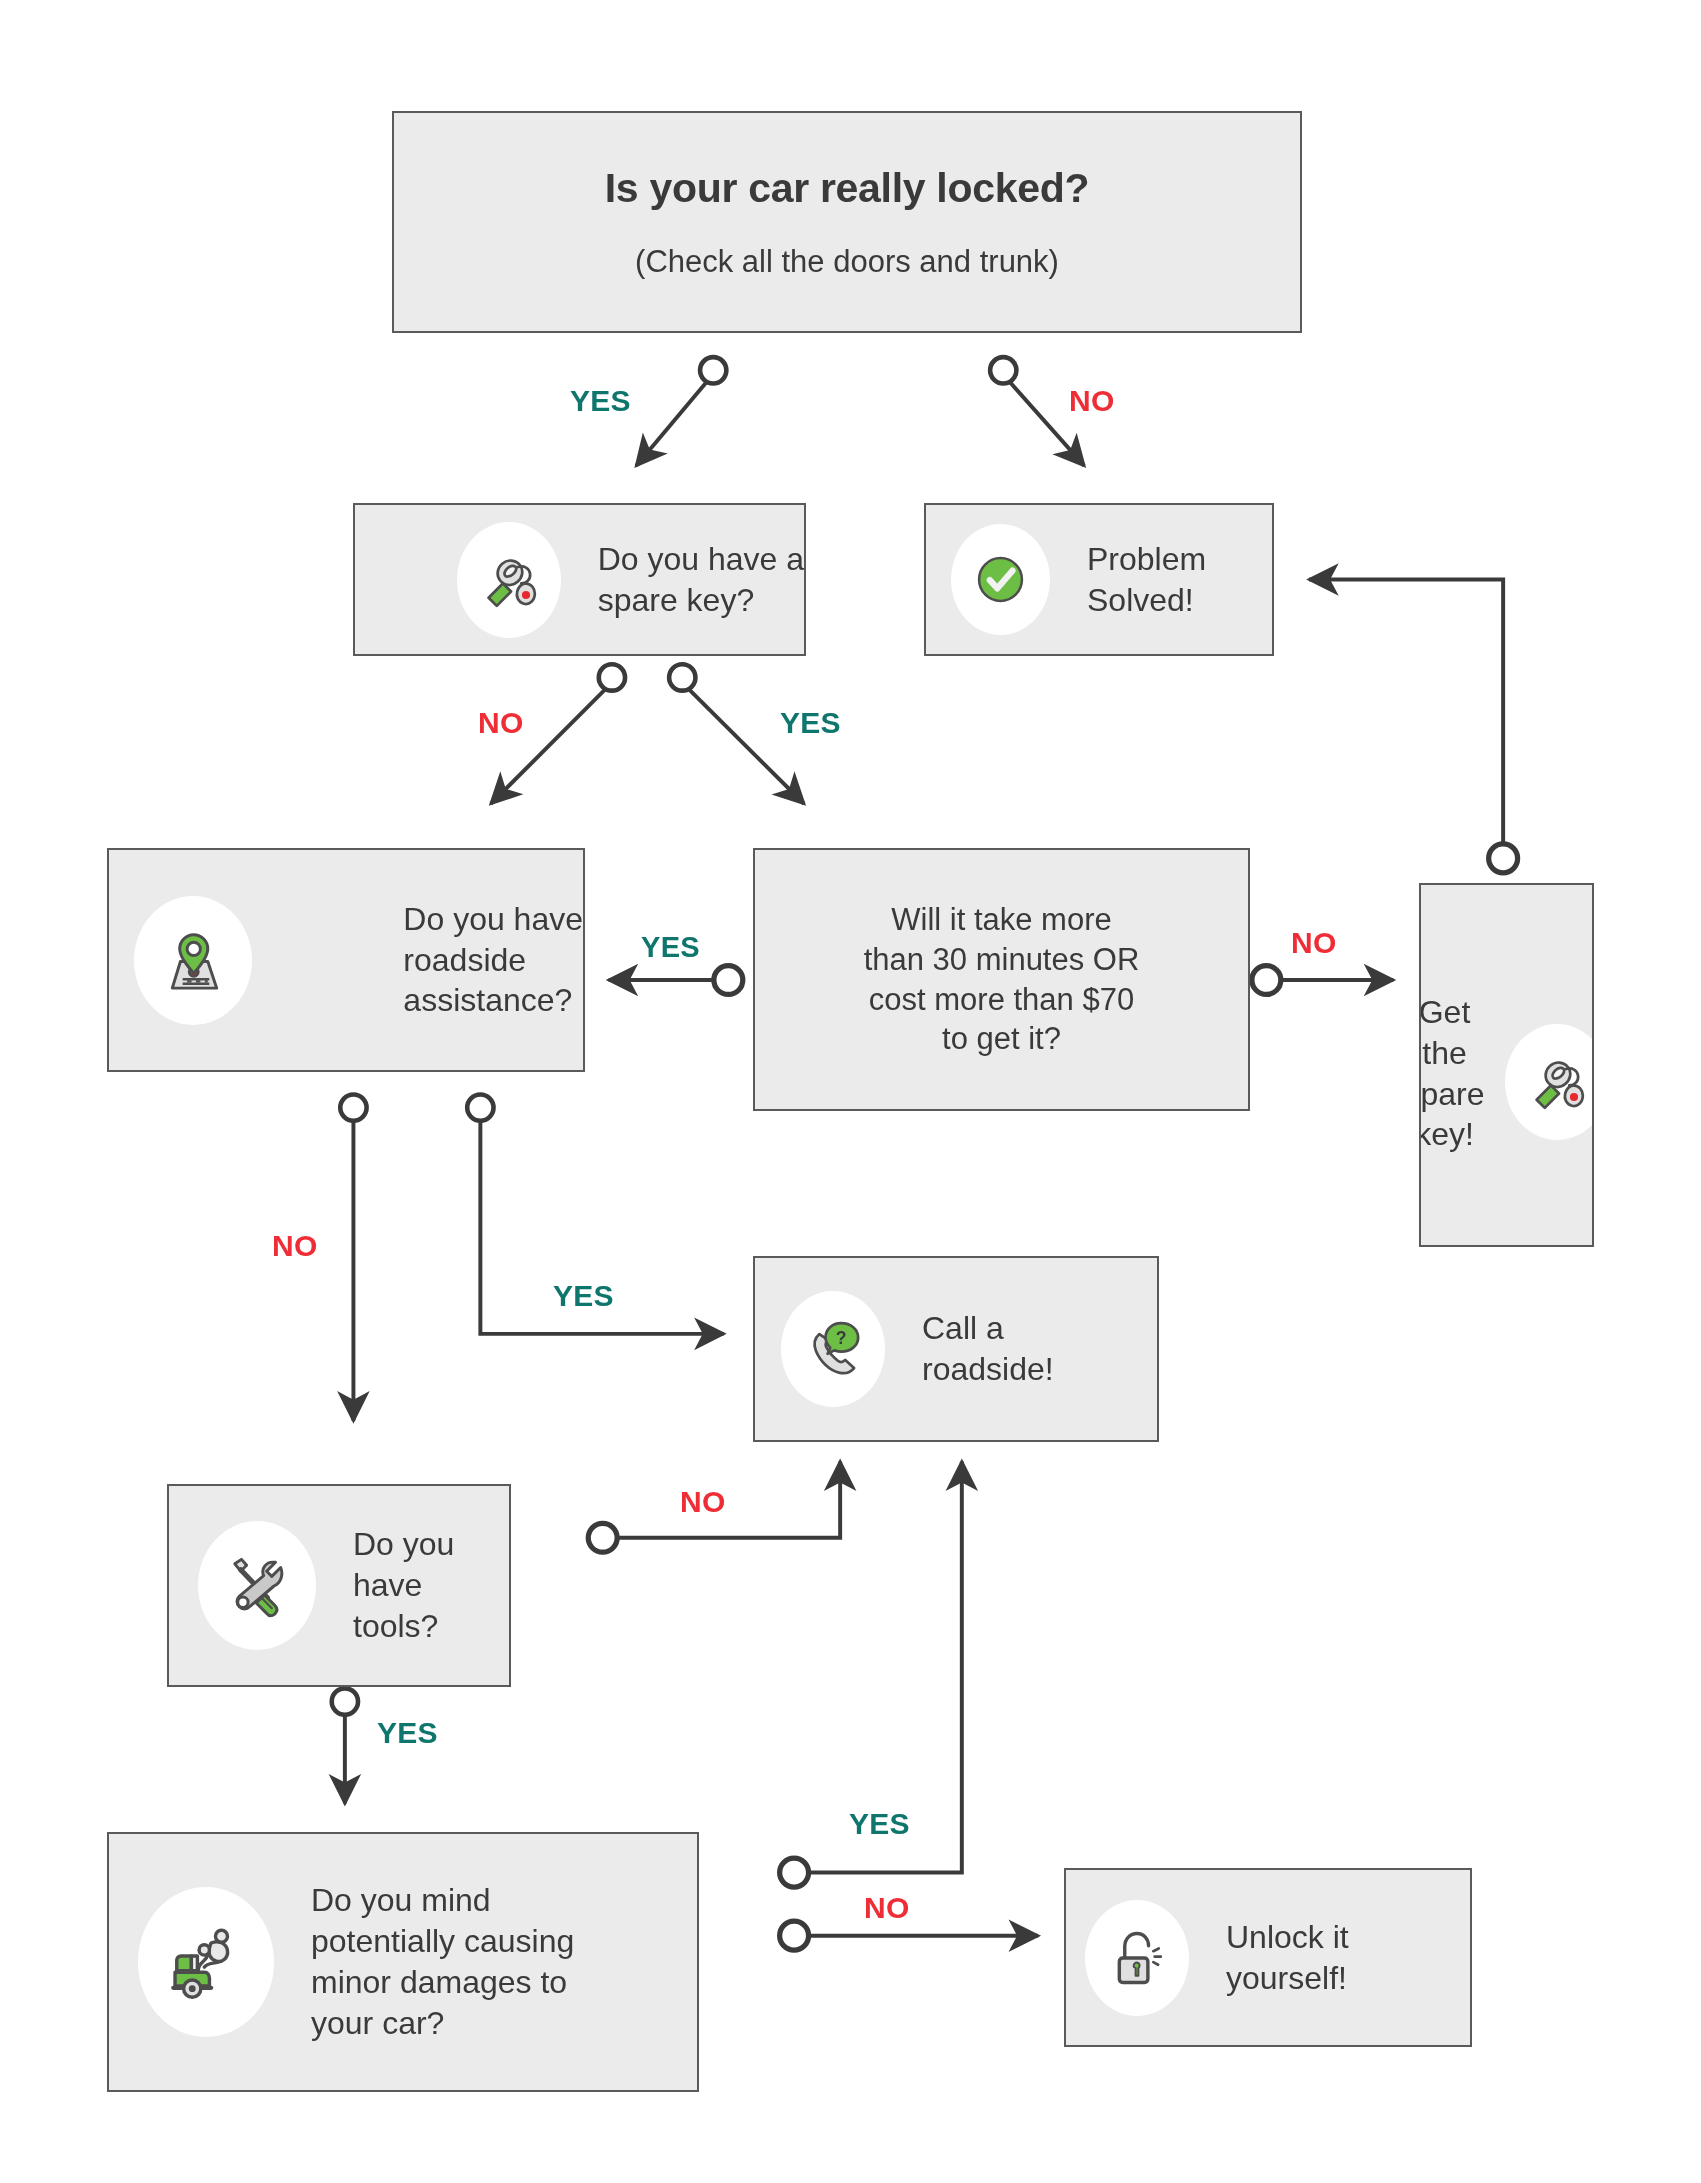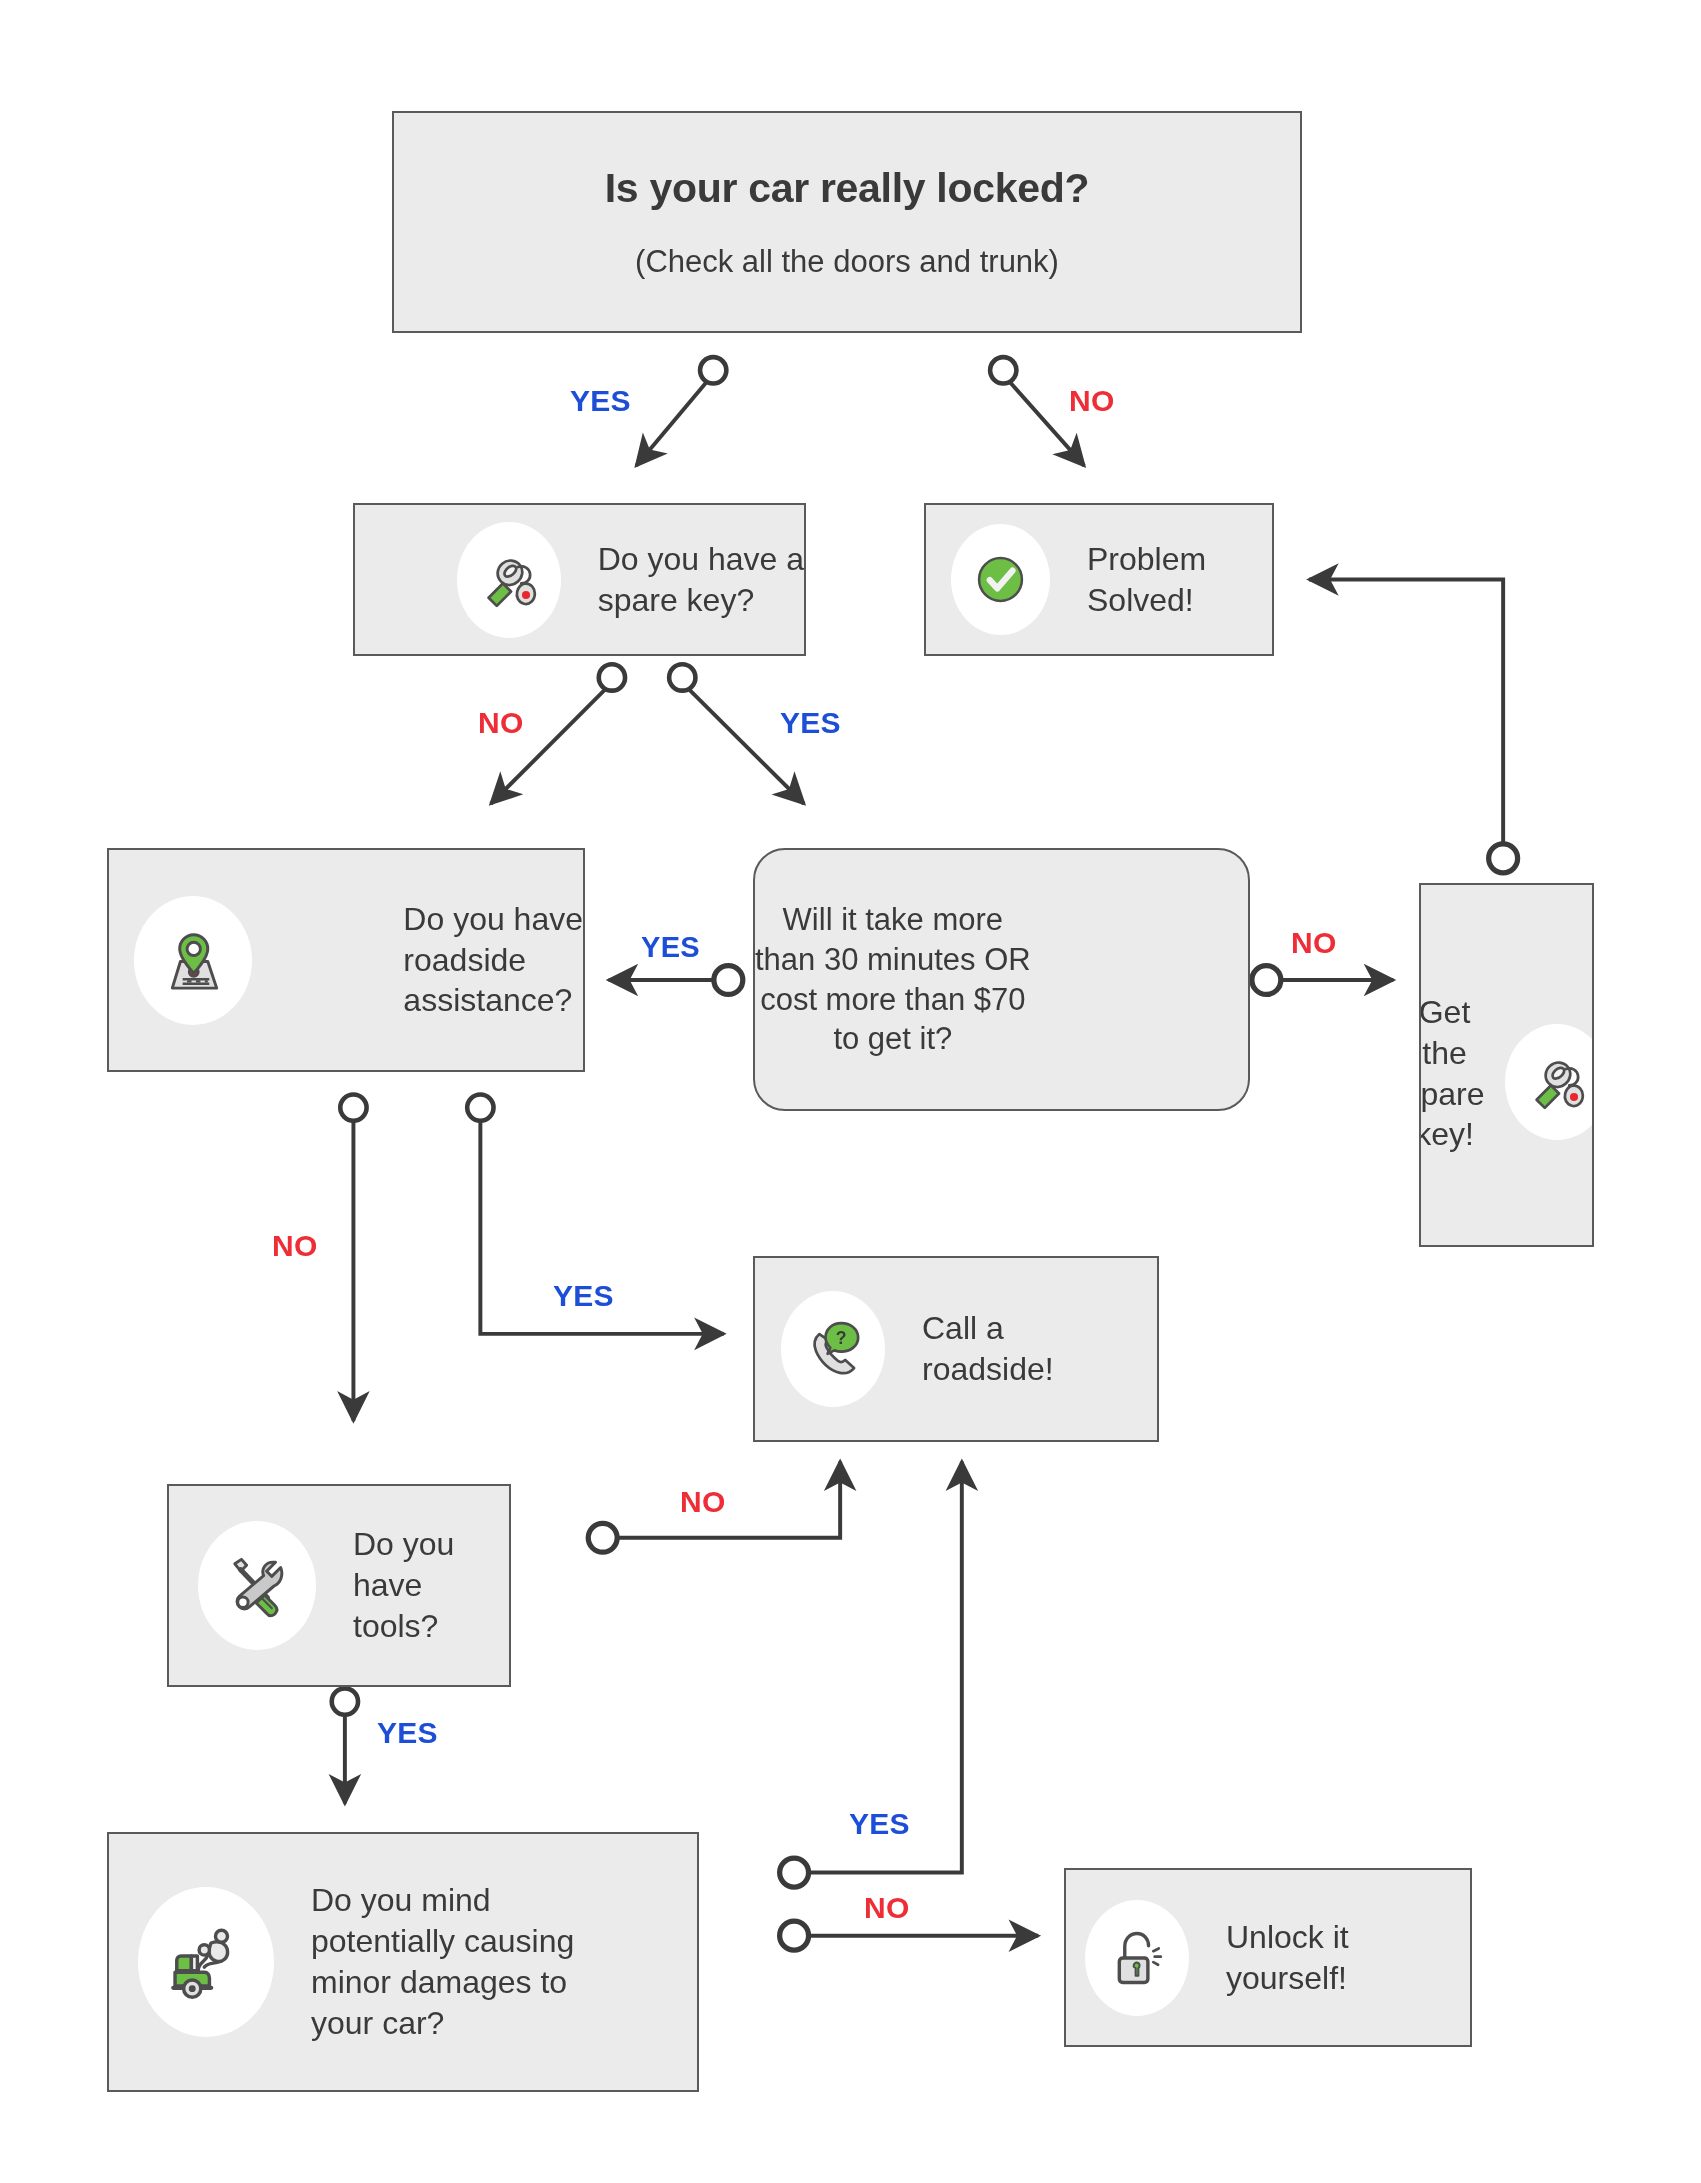--- a/index.html
+++ b/index.html
@@ -35,42 +35,42 @@
     justify-content: flex-start;
     overflow: hidden;
     gap: 20px;
   }
   .node.center-col {
     flex-direction: row;
     justify-content: center;
     align-items: center;
   }
   .node.text-only {
-    border-radius: 32px;
+    justify-content: center;
   }
   .node-text {
     color: #3a3a3a;
     line-height: 1.28;
     white-space: pre-line;
   }
   .icon-badge {
     flex: none;
     background: #ffffff;
     border-radius: 50%;
     display: flex;
     align-items: center;
     justify-content: center;
   }
   .edge-label {
     position: absolute;
     font-weight: bold;
     letter-spacing: 0.3px;
     white-space: nowrap;
   }
-  .lbl-yes { color: #1d4ed8; }
+  .lbl-yes { color: #0f766e; }
   .lbl-no  { color: #ee2d36; }
 
   
   #node-start { left: 392px; top: 111px; width: 910px; height: 222px;
                 flex-direction: column; justify-content: center; align-items: center; }
   #node-start .title-main {
     font-size: 41px; font-weight: bold; color: #3a3a3a; letter-spacing: -0.3px;
   }
   #node-start .title-sub {
     font-size: 31px; color: #3a3a3a; margin-top: 12px;

